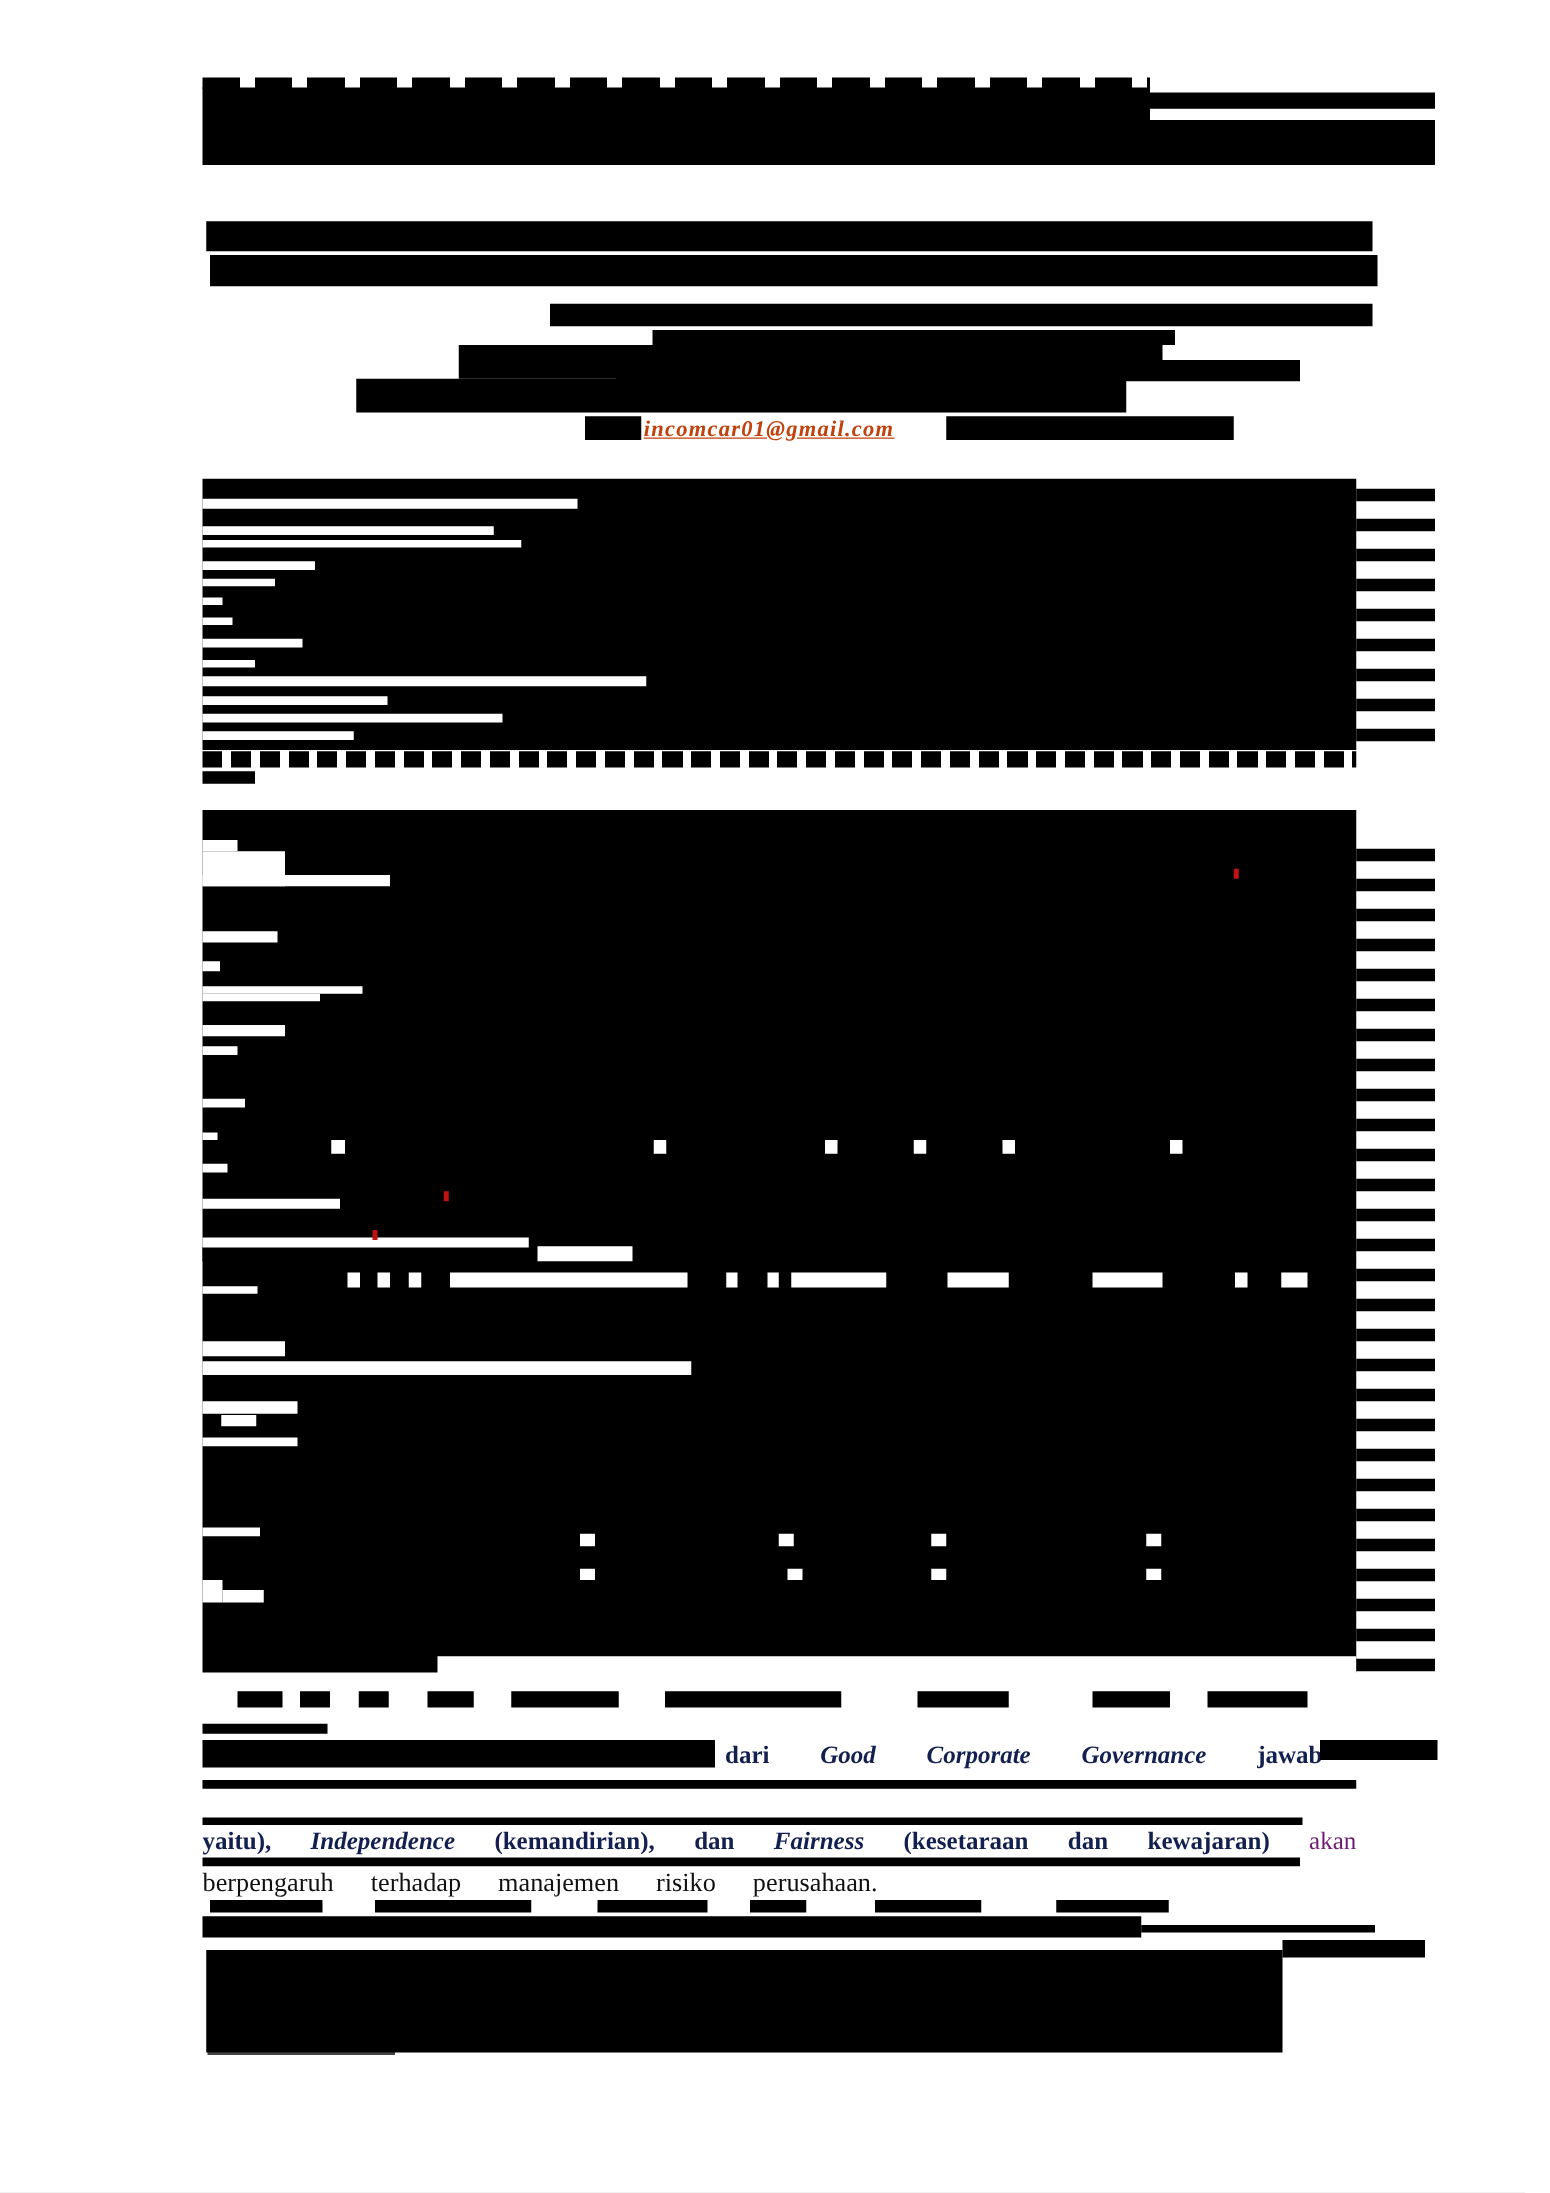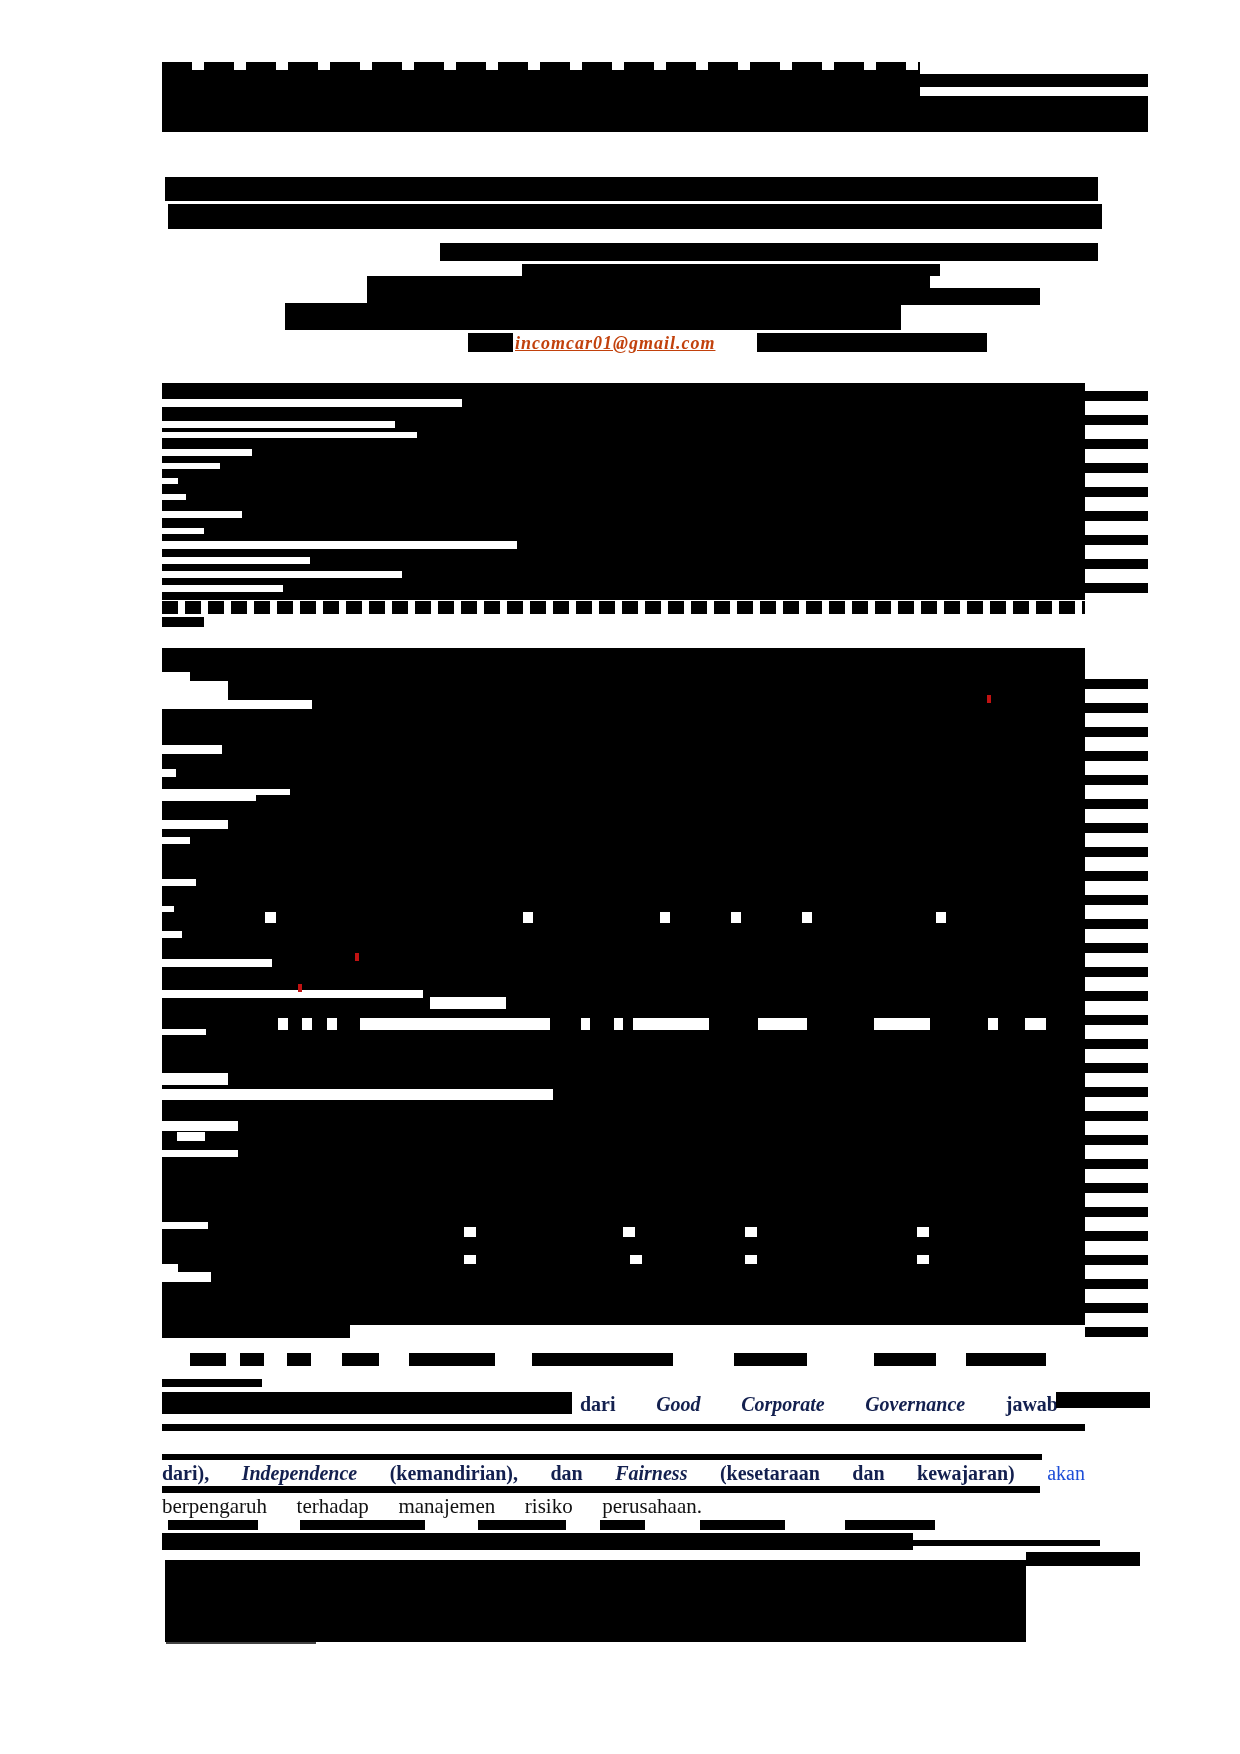--- a/index.html
+++ b/index.html
@@ -28,21 +28,21 @@
   }
   .navy{color:#13204f;}
   .t-line{position:absolute;white-space:nowrap;}
   .jline{text-align:justify;text-align-last:justify;white-space:normal;}
   .gcg1{left:580px;top:1393px;width:478px;font-size:20px;font-weight:600;}
   .gcg2{left:162px;top:1431px;width:923px;font-size:20px;font-weight:600;font-style:italic;}
   .gcg3{left:162px;top:1462px;width:923px;font-size:20px;font-weight:600;}
   .gcg4{left:162px;top:1494px;width:540px;font-size:21px;color:#111;}
   .it{font-style:italic;margin-top:38px;}
   .up{font-style:normal;}
-  .blacktxt{color:#1d4ed8;font-weight:400;}
+  .blacktxt{color:#701a75;font-weight:400;}
 
   .cc-badge{position:absolute;left:166px;top:1560px;width:150px;height:84px;border:2px solid #444;box-sizing:border-box;}
   .cc-badge-top{height:48px;background:linear-gradient(#e6e6e6,#9f9f9f);display:flex;align-items:center;justify-content:center;gap:9px;}
   .cc-circle{width:36px;height:36px;border-radius:50%;background:#fff;border:4px solid #000;box-sizing:border-box;display:flex;align-items:center;justify-content:center;position:relative;}
   .cc-circle .cc-txt{font-family:"DejaVu Sans", sans-serif;font-weight:bold;font-size:13px;color:#000;letter-spacing:-1px;}
   .person-head{position:absolute;top:4px;left:11px;width:7px;height:7px;border-radius:50%;background:#000;}
   .person-body{position:absolute;bottom:3px;left:6px;width:17px;height:12px;border-radius:8px 8px 0 0;background:#000;}
   .sa-glyph{font-family:"DejaVu Sans", sans-serif;font-weight:bold;font-size:20px;color:#000;line-height:1;transform:translateY(-1px);}
   .cc-badge-bottom{height:32px;background:#000;display:flex;align-items:center;justify-content:center;gap:26px;}
   .cc-badge-bottom span{color:#fff;font-family:"DejaVu Sans Mono", monospace;font-size:13px;font-weight:bold;}
@@ -65,21 +65,21 @@
   <a class="email-link" style="color: #c2410c;">incomcar01@gmail.com</a>
 
   <div class="t-line jline gcg1 navy" style="color: rgb(19, 32, 79);">
     <span class="up">dari</span>
     <span class="it">Good Corporate Governance</span>
     <span class="up">jawab</span>
   </div>
 
 
   <div class="t-line jline gcg3 navy" style="color: rgb(19, 32, 79);">
-    <span class="up">dari),</span>
+    <span class="up">yaitu),</span>
     <span class="it">Independence</span>
     <span class="up">(kemandirian), dan</span>
     <span class="it">Fairness</span>
     <span class="up">(kesetaraan dan kewajaran)</span>
     <span class="blacktxt">akan</span>
   </div>
 
   <div class="t-line jline gcg4">berpengaruh terhadap manajemen risiko perusahaan.</div>
 
   <div class="dashrow-kw" style="left:162px;top:601px;width:923px;height:13px;"></div>

